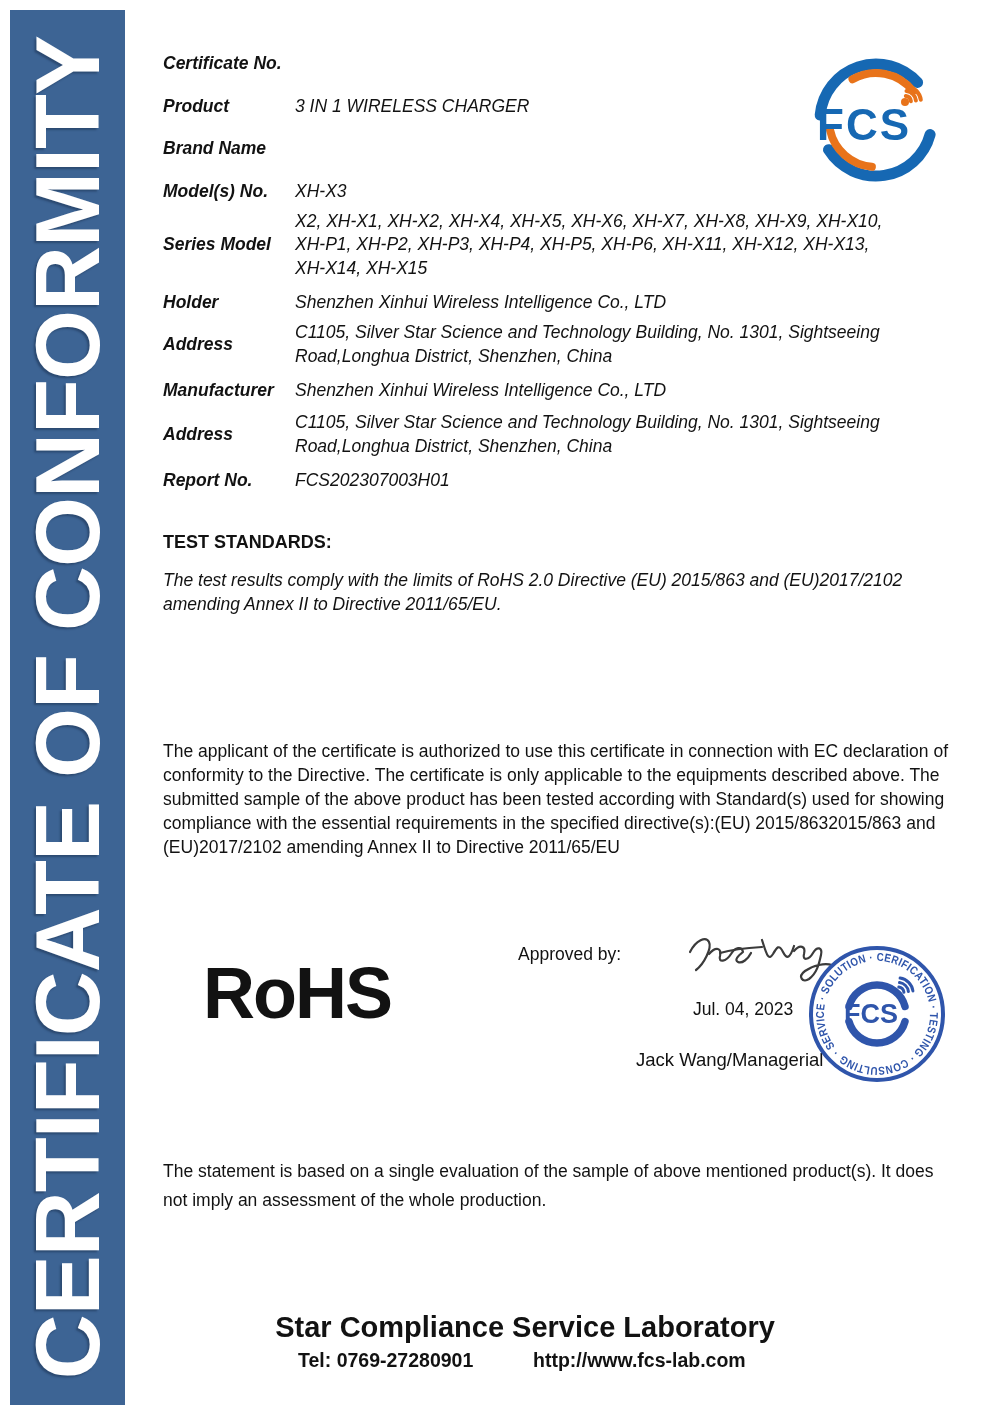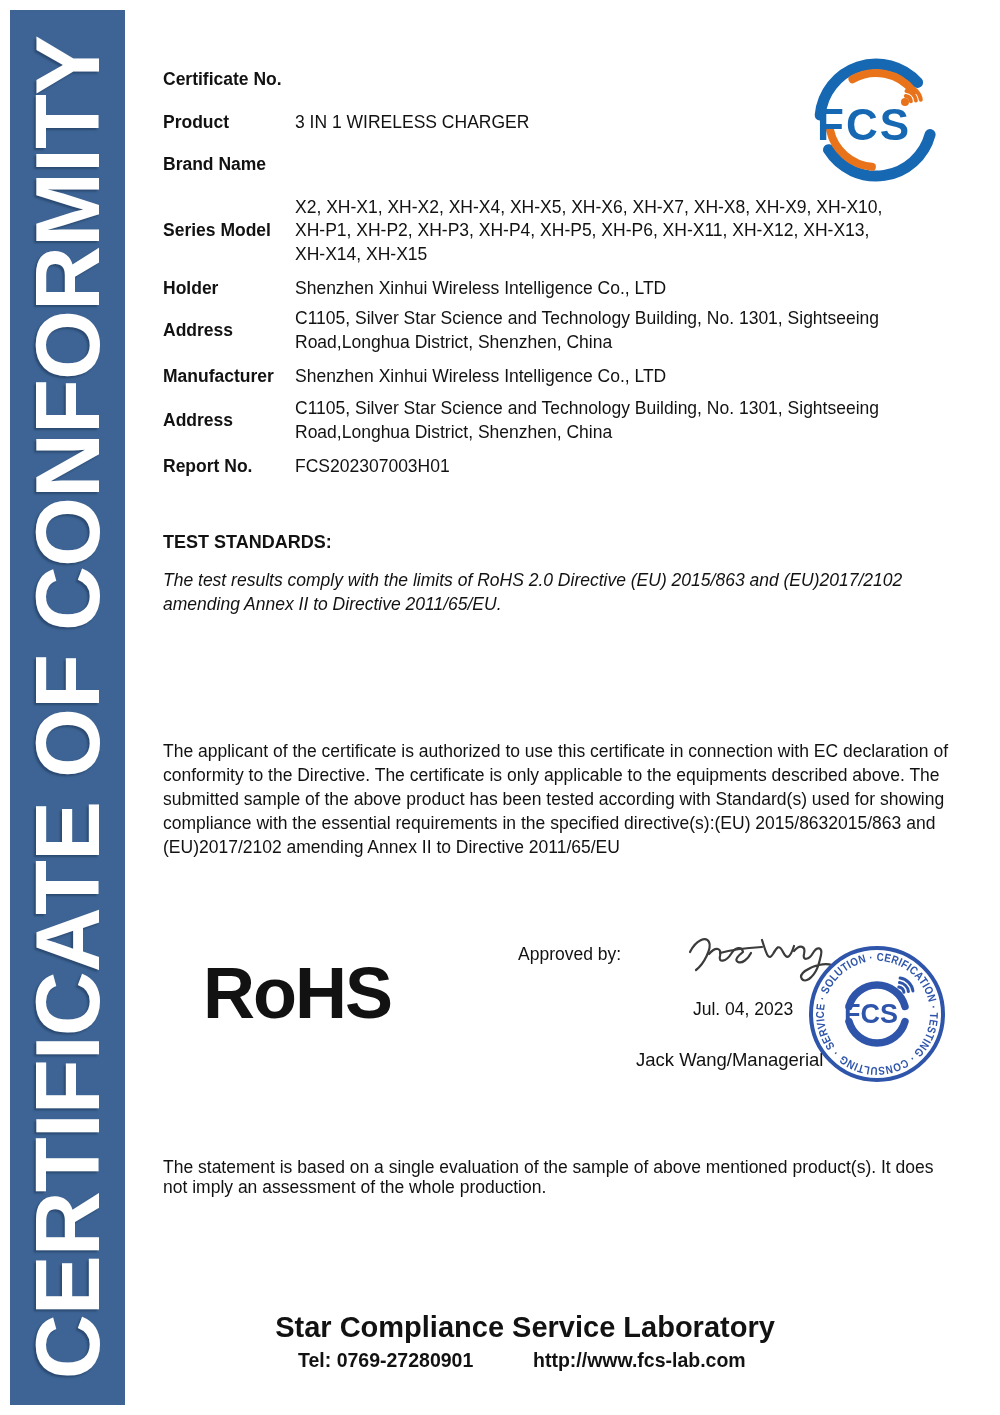--- a/index.html
+++ b/index.html
@@ -17,40 +17,40 @@
     display:flex; align-items:center; justify-content:center;
   }
   #banner-title {
     writing-mode:vertical-rl; transform:rotate(180deg);
     font-weight:bold; font-size:90px; line-height:1;
     color:#ffffff; white-space:nowrap; letter-spacing:-1px;
     text-shadow:-2px -2px 2px rgba(22,42,72,0.45);
   }
 
   
-  #fields { left:163px; top:68px; width:740px; font-size:17.5px; line-height:23.5px; }
+  #fields { left:163px; top:52px; width:740px; font-size:17.5px; line-height:23.5px;font-style:italic; }
   .frow { display:flex; align-items:center; }
   .flabel { width:132px; font-weight:bold; flex-shrink:0; }
   .fvalue { width:592px; }
   .mb19 { margin-bottom:19px; } .mb6 { margin-bottom:6.5px; }
   .mb10 { margin-bottom:10.5px; } .mb7 { margin-bottom:7px; }
   .mb11 { margin-bottom:11px; } .mb8 { margin-bottom:8.5px; }
 
   #test-standards-heading { left:163px; top:532px; font-size:18px; font-weight:bold; }
   #test-standards-body { left:163px; top:568px; width:790px; font-size:17.5px; line-height:24px;font-style:italic; }
   #auth-paragraph { left:163px; top:739px; width:800px; font-size:17.5px; line-height:24px; }
 
   #rohs-mark { left:203px; top:957px; font-size:72px; font-weight:bold; letter-spacing:-2px; line-height:1; }
   #approved-by { left:518px; top:944px; font-size:17.5px;text-align:right; }
   #signature { left:676px; top:926px; }
   #approval-date { left:677px; top:999px; font-size:17.5px;margin-left:16px; }
   #signer { left:636px; top:1049px; font-size:18.5px; }
   #stamp { left:803px; top:942px; }
 
-  #statement { left:163px; top:1157px; width:795px; font-size:17.5px; line-height:20px; }
+  #statement { left:163px; top:1157px; width:795px; font-size:17.5px; line-height:29px; }
 
   #footer-lab-name { left:165px; top:1311px; width:720px; text-align:center; font-size:29px; font-weight:bold; }
   #footer-tel { left:298px; top:1349px; font-size:19.5px; font-weight:bold; }
   #footer-url { left:533px; top:1349px; font-size:19.5px; font-weight:bold; }
 
   #fcs-logo { left:793px; top:52px; }
 </style>
 </head>
 <body>
 
@@ -77,20 +77,24 @@
   <div id="fields" class="abs">
     <div class="frow mb19">
       <div class="flabel">Certificate No.</div>
     </div>
     <div class="frow mb19">
       <div class="flabel">Product</div>
       <div class="fvalue">3 IN 1 WIRELESS CHARGER</div>
     </div>
     <div class="frow mb19">
       <div class="flabel">Brand Name</div>
+    </div>
+    <div class="frow mb6">
+      <div class="flabel">Model(s) No.</div>
+      <div class="fvalue">XH-X3</div>
     </div>
     <div class="frow mb10">
       <div class="flabel">Series Model</div>
       <div class="fvalue">X2, XH-X1, XH-X2, XH-X4, XH-X5, XH-X6, XH-X7, XH-X8, XH-X9, XH-X10, XH-P1, XH-P2, XH-P3, XH-P4, XH-P5, XH-P6, XH-X11, XH-X12, XH-X13, XH-X14, XH-X15</div>
     </div>
     <div class="frow mb7">
       <div class="flabel">Holder</div>
       <div class="fvalue">Shenzhen Xinhui Wireless Intelligence Co., LTD</div>
     </div>
     <div class="frow mb11">

